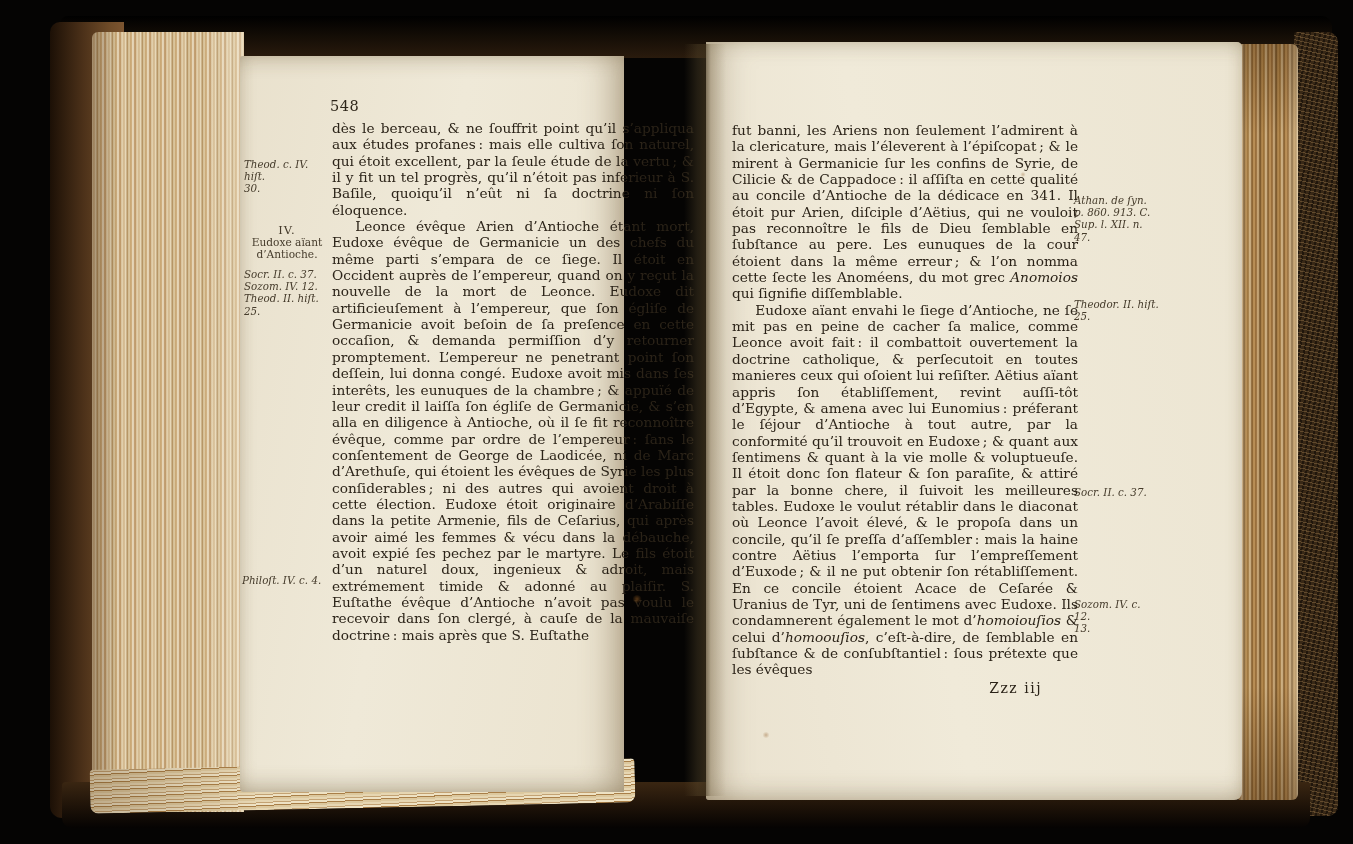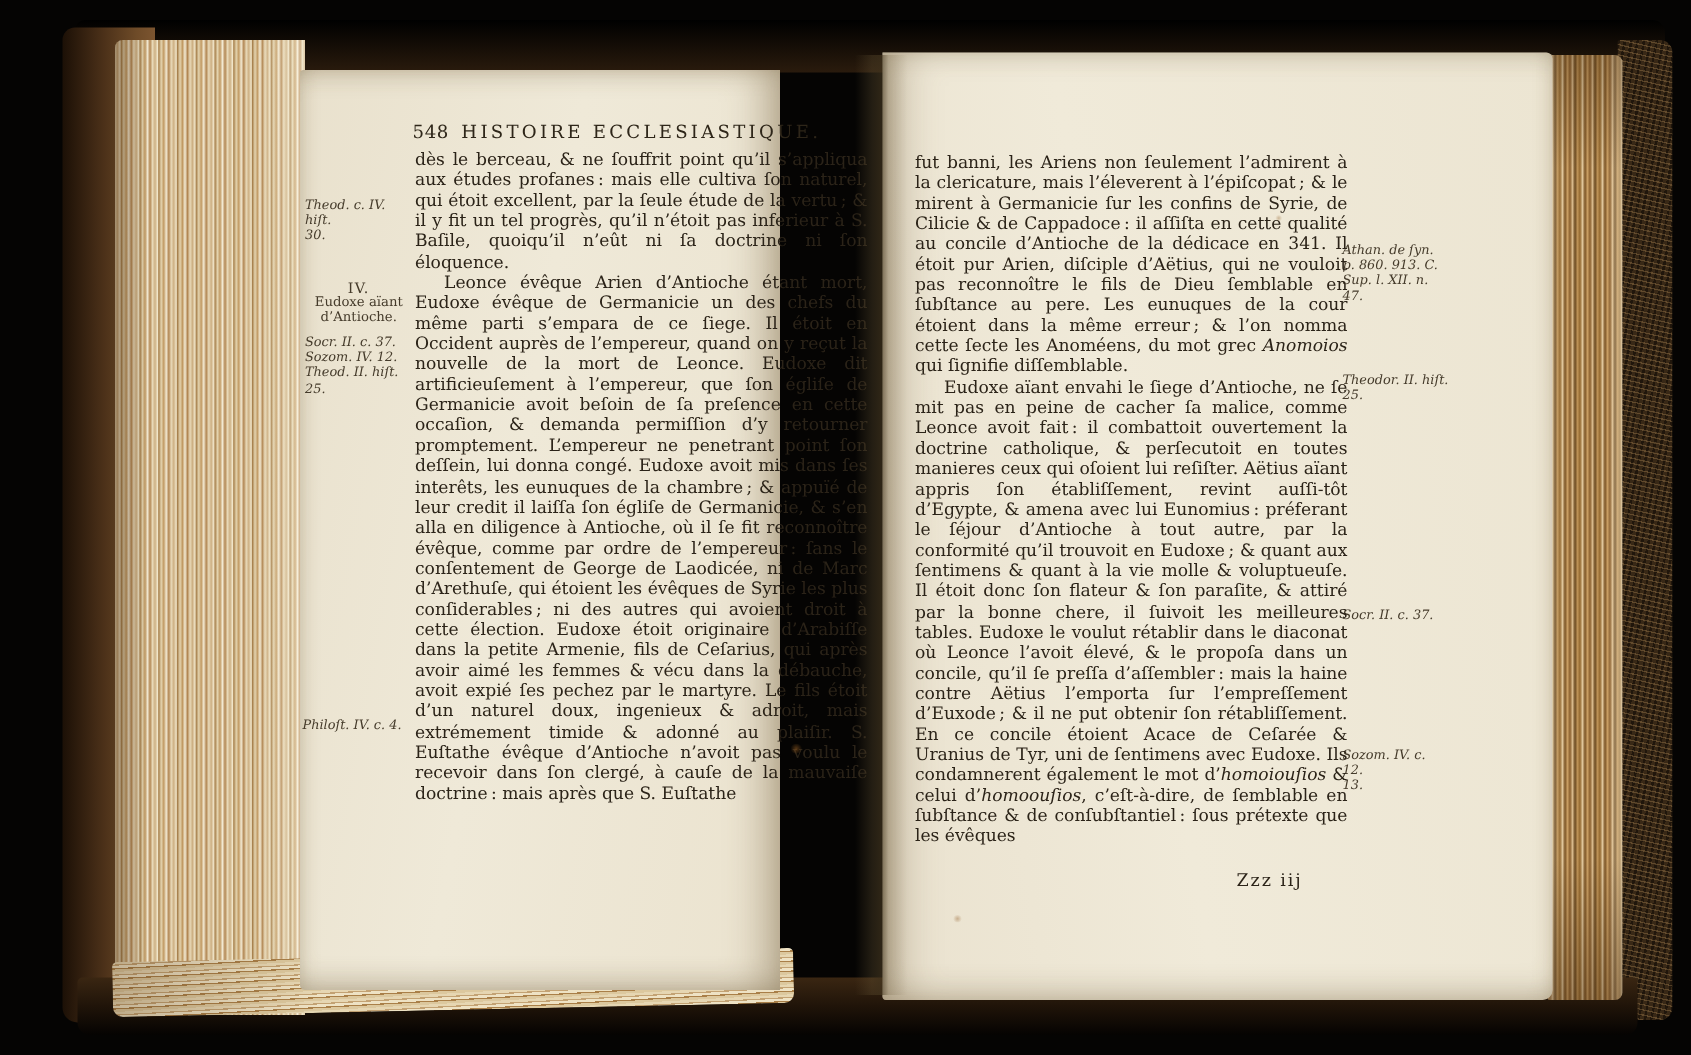--- a/index.html
+++ b/index.html
@@ -77,21 +77,21 @@
   .ph-right{left:24px;top:58px;width:348px;}
   .running-title{flex:1;text-align:center;font-size:14.5px;letter-spacing:2.6px;white-space:nowrap;}
   .page-number{font-size:14.5px;letter-spacing:.5px;width:34px;}
   .page-number.num-right{text-align:right;}
 
   .textcol{color:#2b2318;font-size:13.7px;line-height:16.35px;text-align:justify;}
   .tc-left{left:92px;top:64px;width:362px;}
   .tc-right{left:26px;top:80px;width:346px;}
   .textcol p{margin:0;}
   .para-indent{text-indent:1.7em;}
-  .signature{margin-top:19px;text-align:right;padding-right:36px;font-size:14px;letter-spacing:1.5px;}
+  .signature{margin-top:2px;text-align:right;padding-right:36px;font-size:14px;letter-spacing:1.5px;}
 
   .mnote{position:absolute;font-style:italic;font-size:10.3px;line-height:12.2px;color:#453b2b;width:86px;}
   .lp-ref1{left:4px;top:102px;}
   .lp-section{left:0;top:168px;width:94px;font-style:normal;text-align:center;}
   .section-number{font-size:11.5px;letter-spacing:1px;line-height:13px;}
   .section-line{font-size:10.6px;line-height:11.8px;}
   .lp-ref2{left:4px;top:212px;}
   .lp-ref3{left:2px;top:472px;margin-top:46px;}
   .rp-ref1{left:368px;top:152px;}
   .rp-ref2{left:368px;top:256px;}
@@ -114,21 +114,20 @@
 <div class="abs cover-right"></div>
 <div class="abs cover-bottom"></div>
 <div class="abs edges-left"></div>
 <div class="abs edges-bottom-left"></div>
 <div class="abs edges-right"></div>
 
 <div class="abs page page-left">
 
   <div class="abs page-header ph-left">
     <span class="page-number">548</span>
-    <span class="running-title">HISTOIRE ECCLESIASTIQUE.</span>
     <span class="page-number"></span>
   </div>
 
   <div class="mnote lp-ref1">
     <div>Theod. c. IV. hiſt.</div>
     <div>30.</div>
   </div>
 
   <div class="mnote lp-section">
     <div class="section-number">IV.</div>

